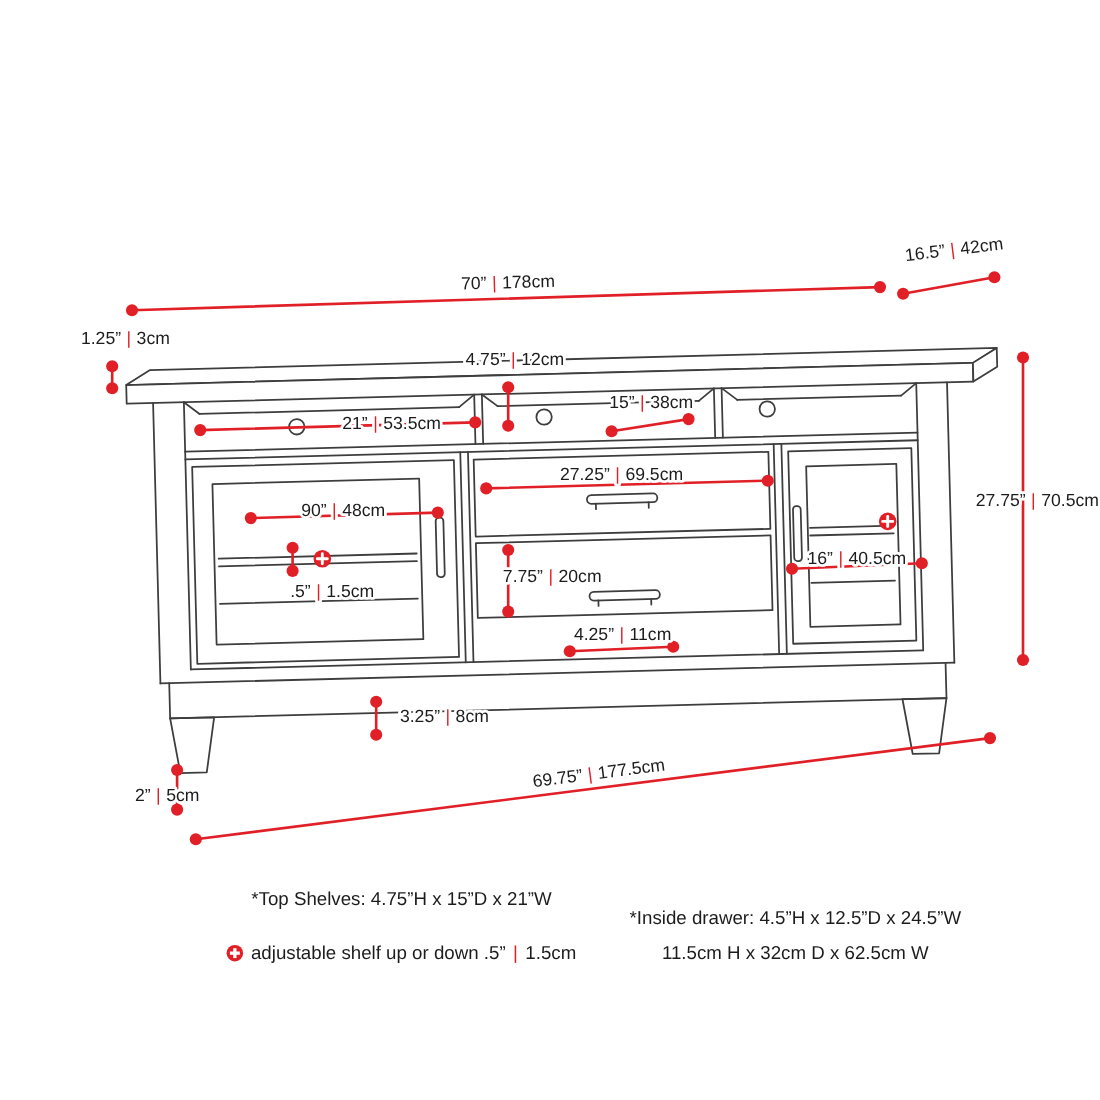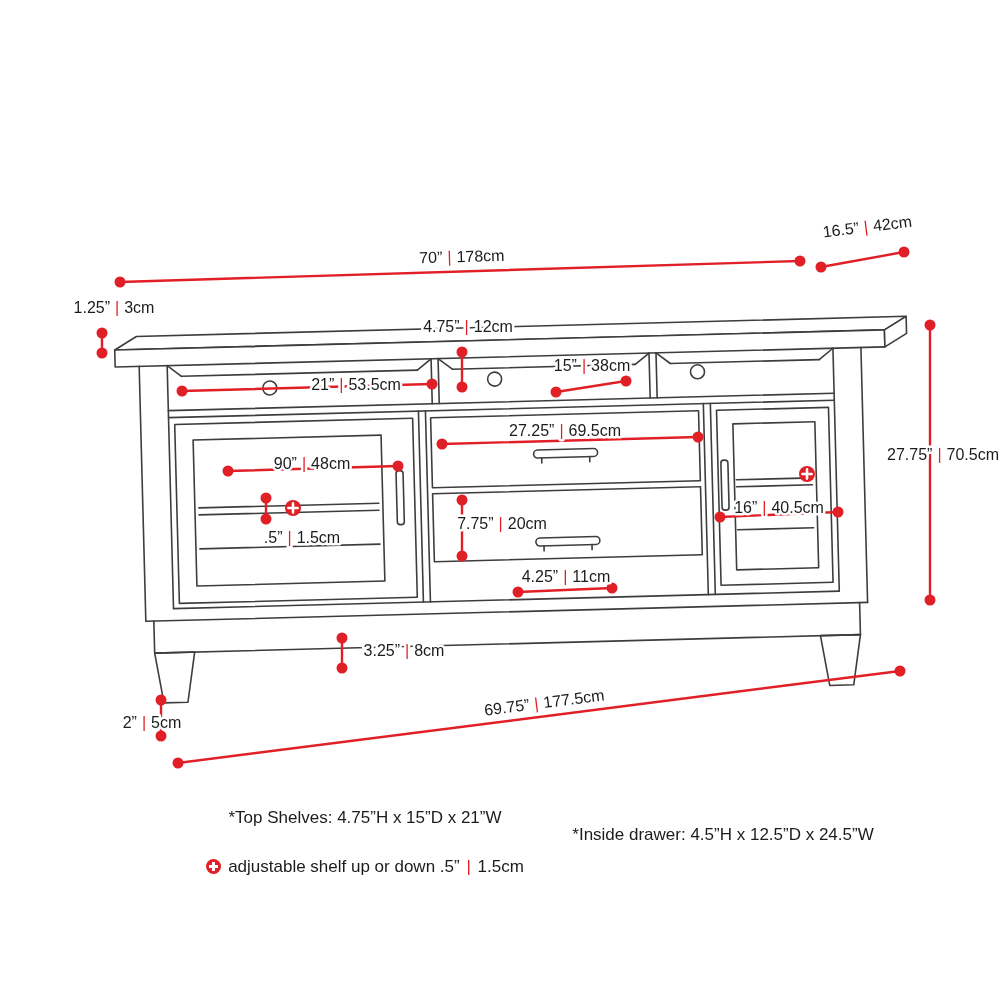--- a/index.html
+++ b/index.html
@@ -250,15 +250,16 @@
   </g>
 </svg>
 
 <div class="col col-left">
   <p>*Top Shelves: 4.75”H x 15”D x 21”W</p>
   <p class="gap"><span class="plus-badge"></span><span>adjustable shelf up or down</span> <span>.5”</span> <span class="red-sep">|</span> <span>1.5cm</span></p>
 </div>
 
 <div class="col col-right">
   <p class="gap">*Inside drawer: 4.5”H x 12.5”D x 24.5”W</p>
+  <p>11.5cm H x 32cm D x 62.5cm W</p>
 </div>
 
 </div>
 
 </body></html>

